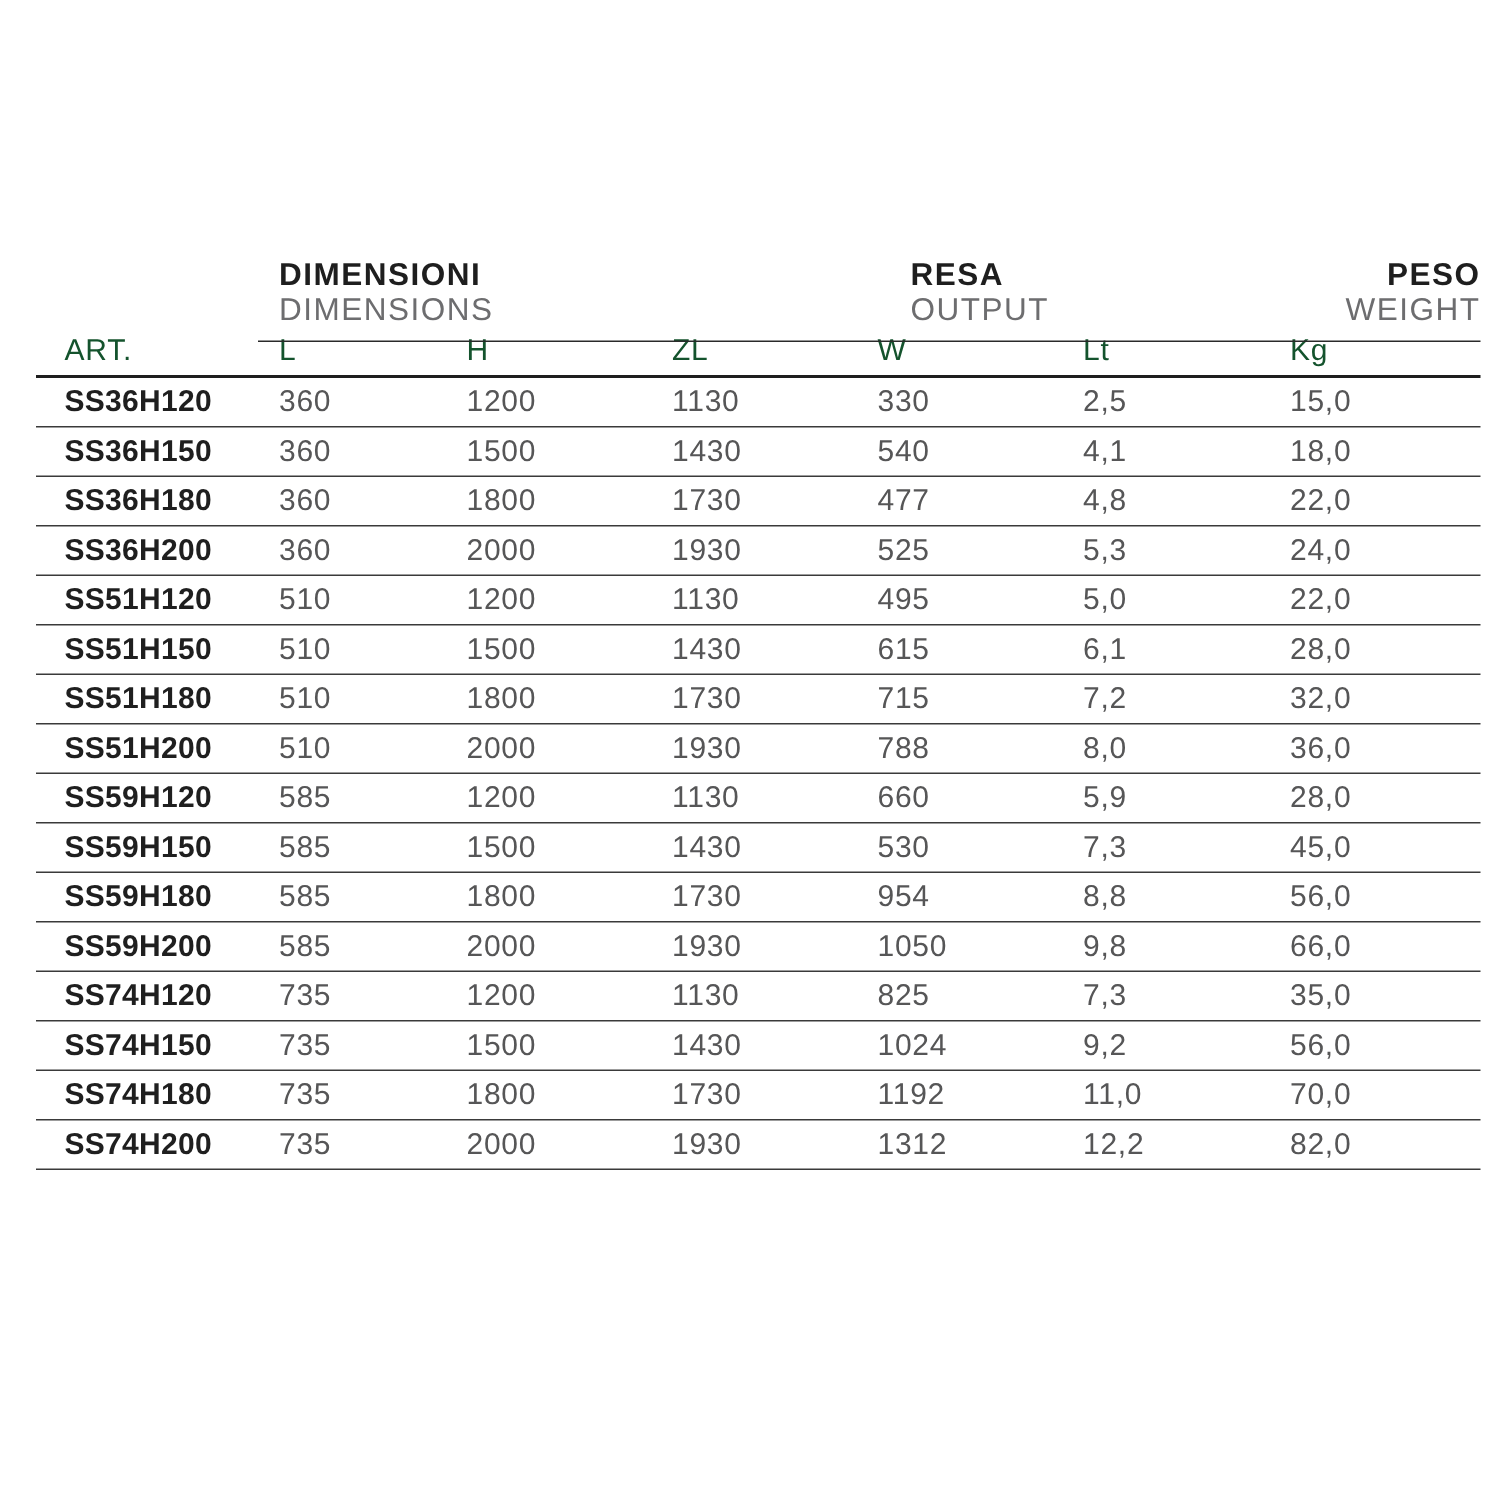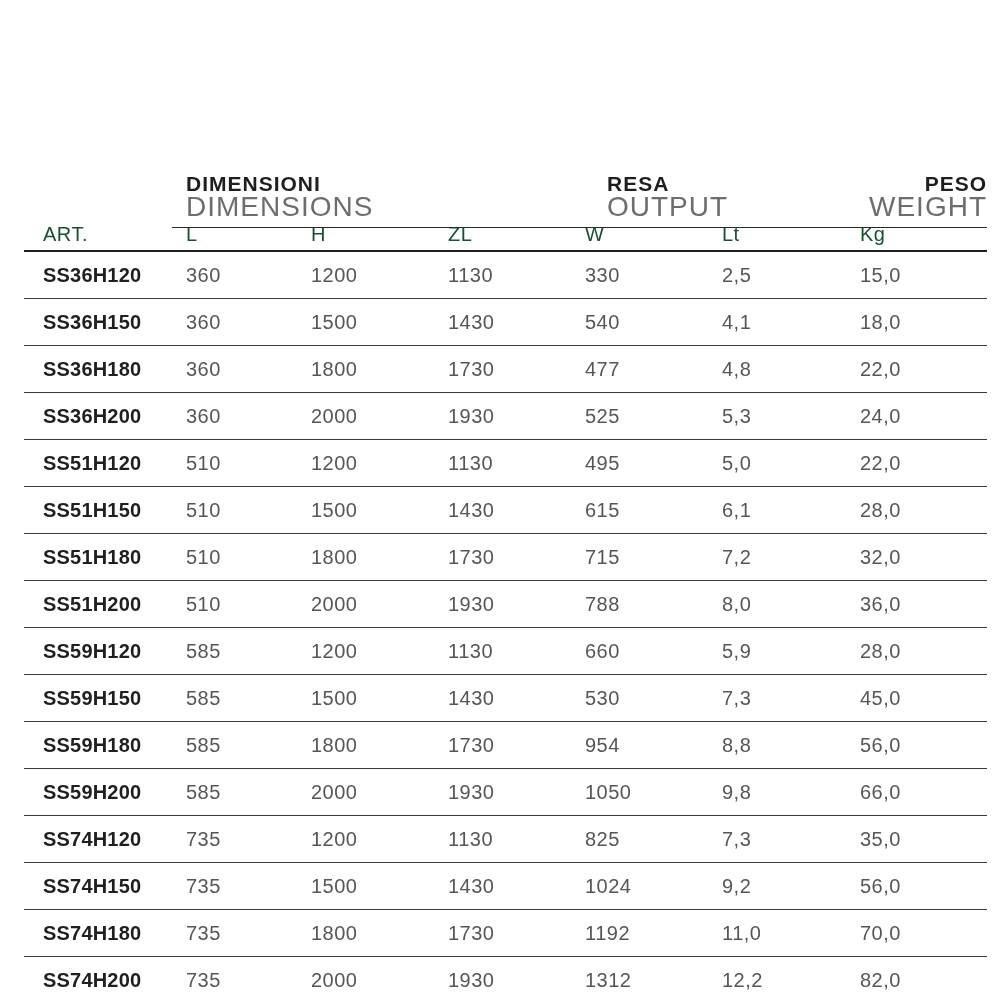--- a/index.html
+++ b/index.html
@@ -29,21 +29,21 @@
   .g4 { grid-column: 7; text-align: right; }
   .group-primary {
     font-size: 21px;
     font-weight: 700;
     letter-spacing: 1px;
     color: #1e1e1e;
     line-height: 23px;
     white-space: nowrap;
   }
   .group-secondary {
-    font-size: 28px;
+    font-size: 21px;
     font-weight: 400;
     letter-spacing: 1px;
     color: #6d6d6f;
     line-height: 23px;
     white-space: nowrap;
   }
   .group-underline {
     position: absolute;
     top: 55px;          
     left: 148px;        
@@ -55,21 +55,21 @@
   .cols-row {
     height: 32px;
     font-size: 20px;
     letter-spacing: 0.5px;
     color: #14532d;
   }
   .cols-row .cell:first-child { padding-left: 19px; }
   
   .tbody { border-top: 2px solid #1e1e1e; }
   .row {
-    height: 47px;
+    height: 33px;
     border-bottom: 1px solid #3a3a3a;
     font-size: 20px;
     letter-spacing: 0.5px;
     color: #565657;
   }
   .row .cell:first-child {
     padding-left: 19px;
     font-weight: 700;
     color: #1f1f1f;
     letter-spacing: 0.2px;

